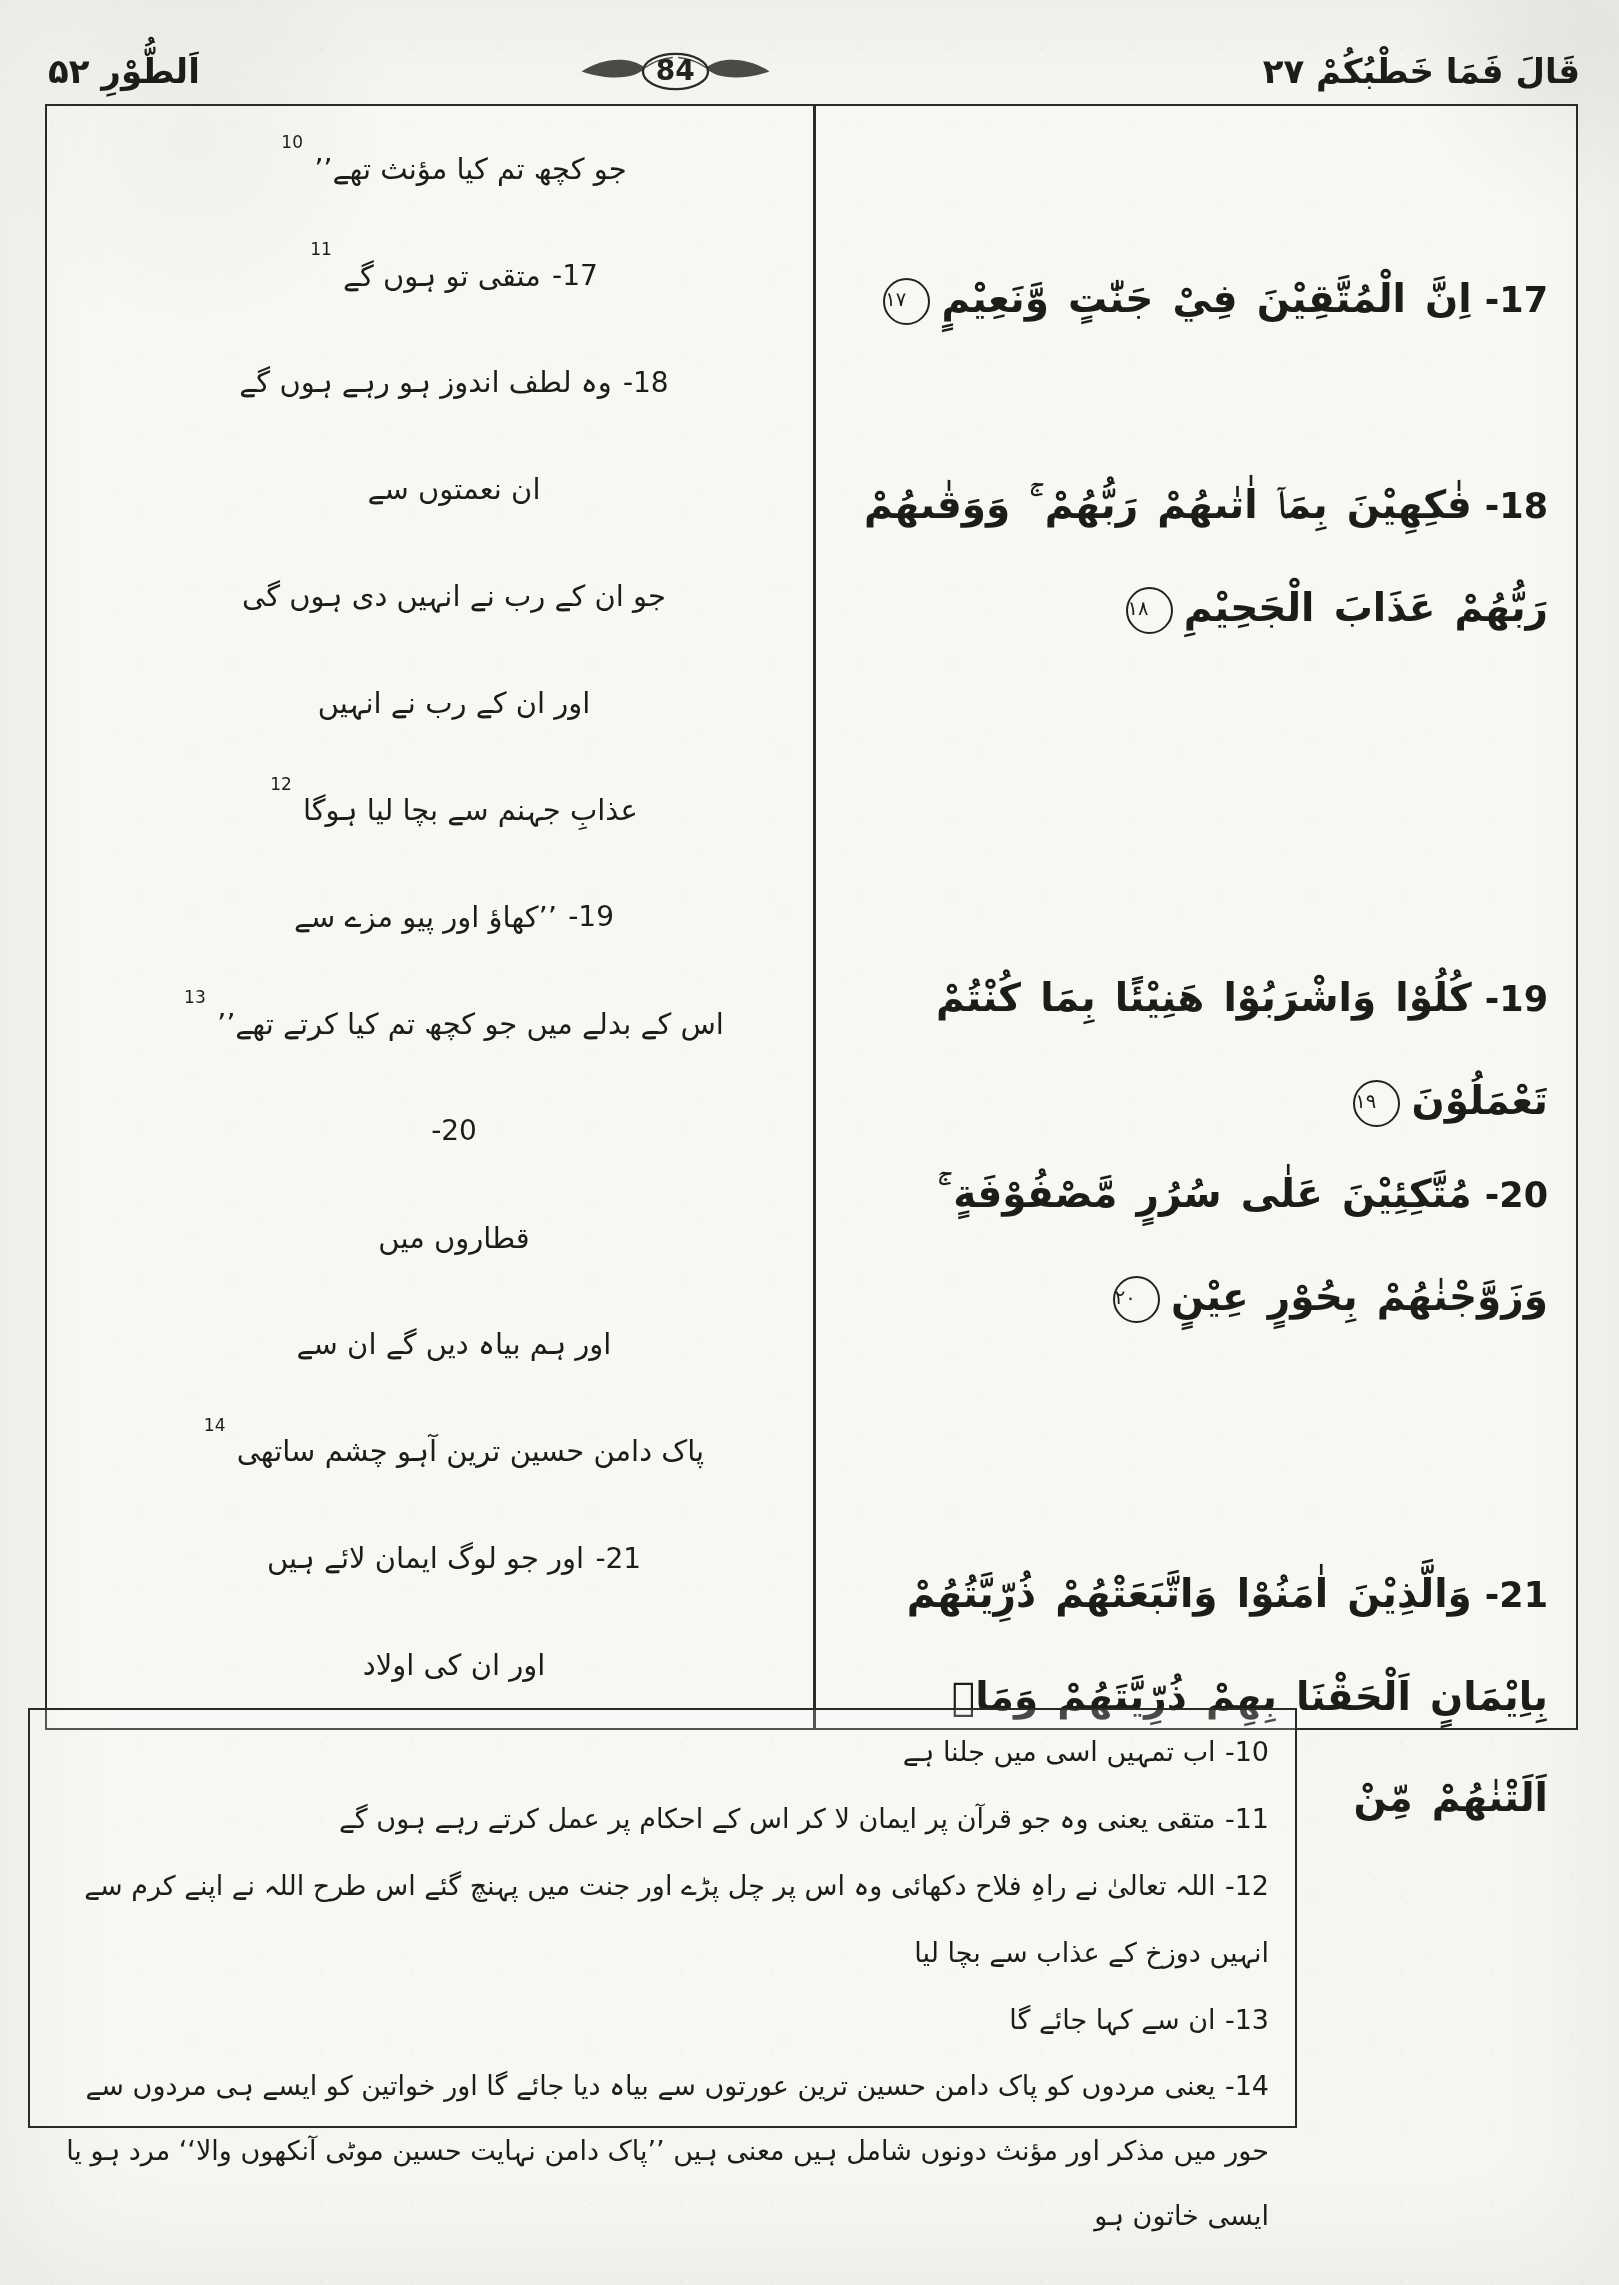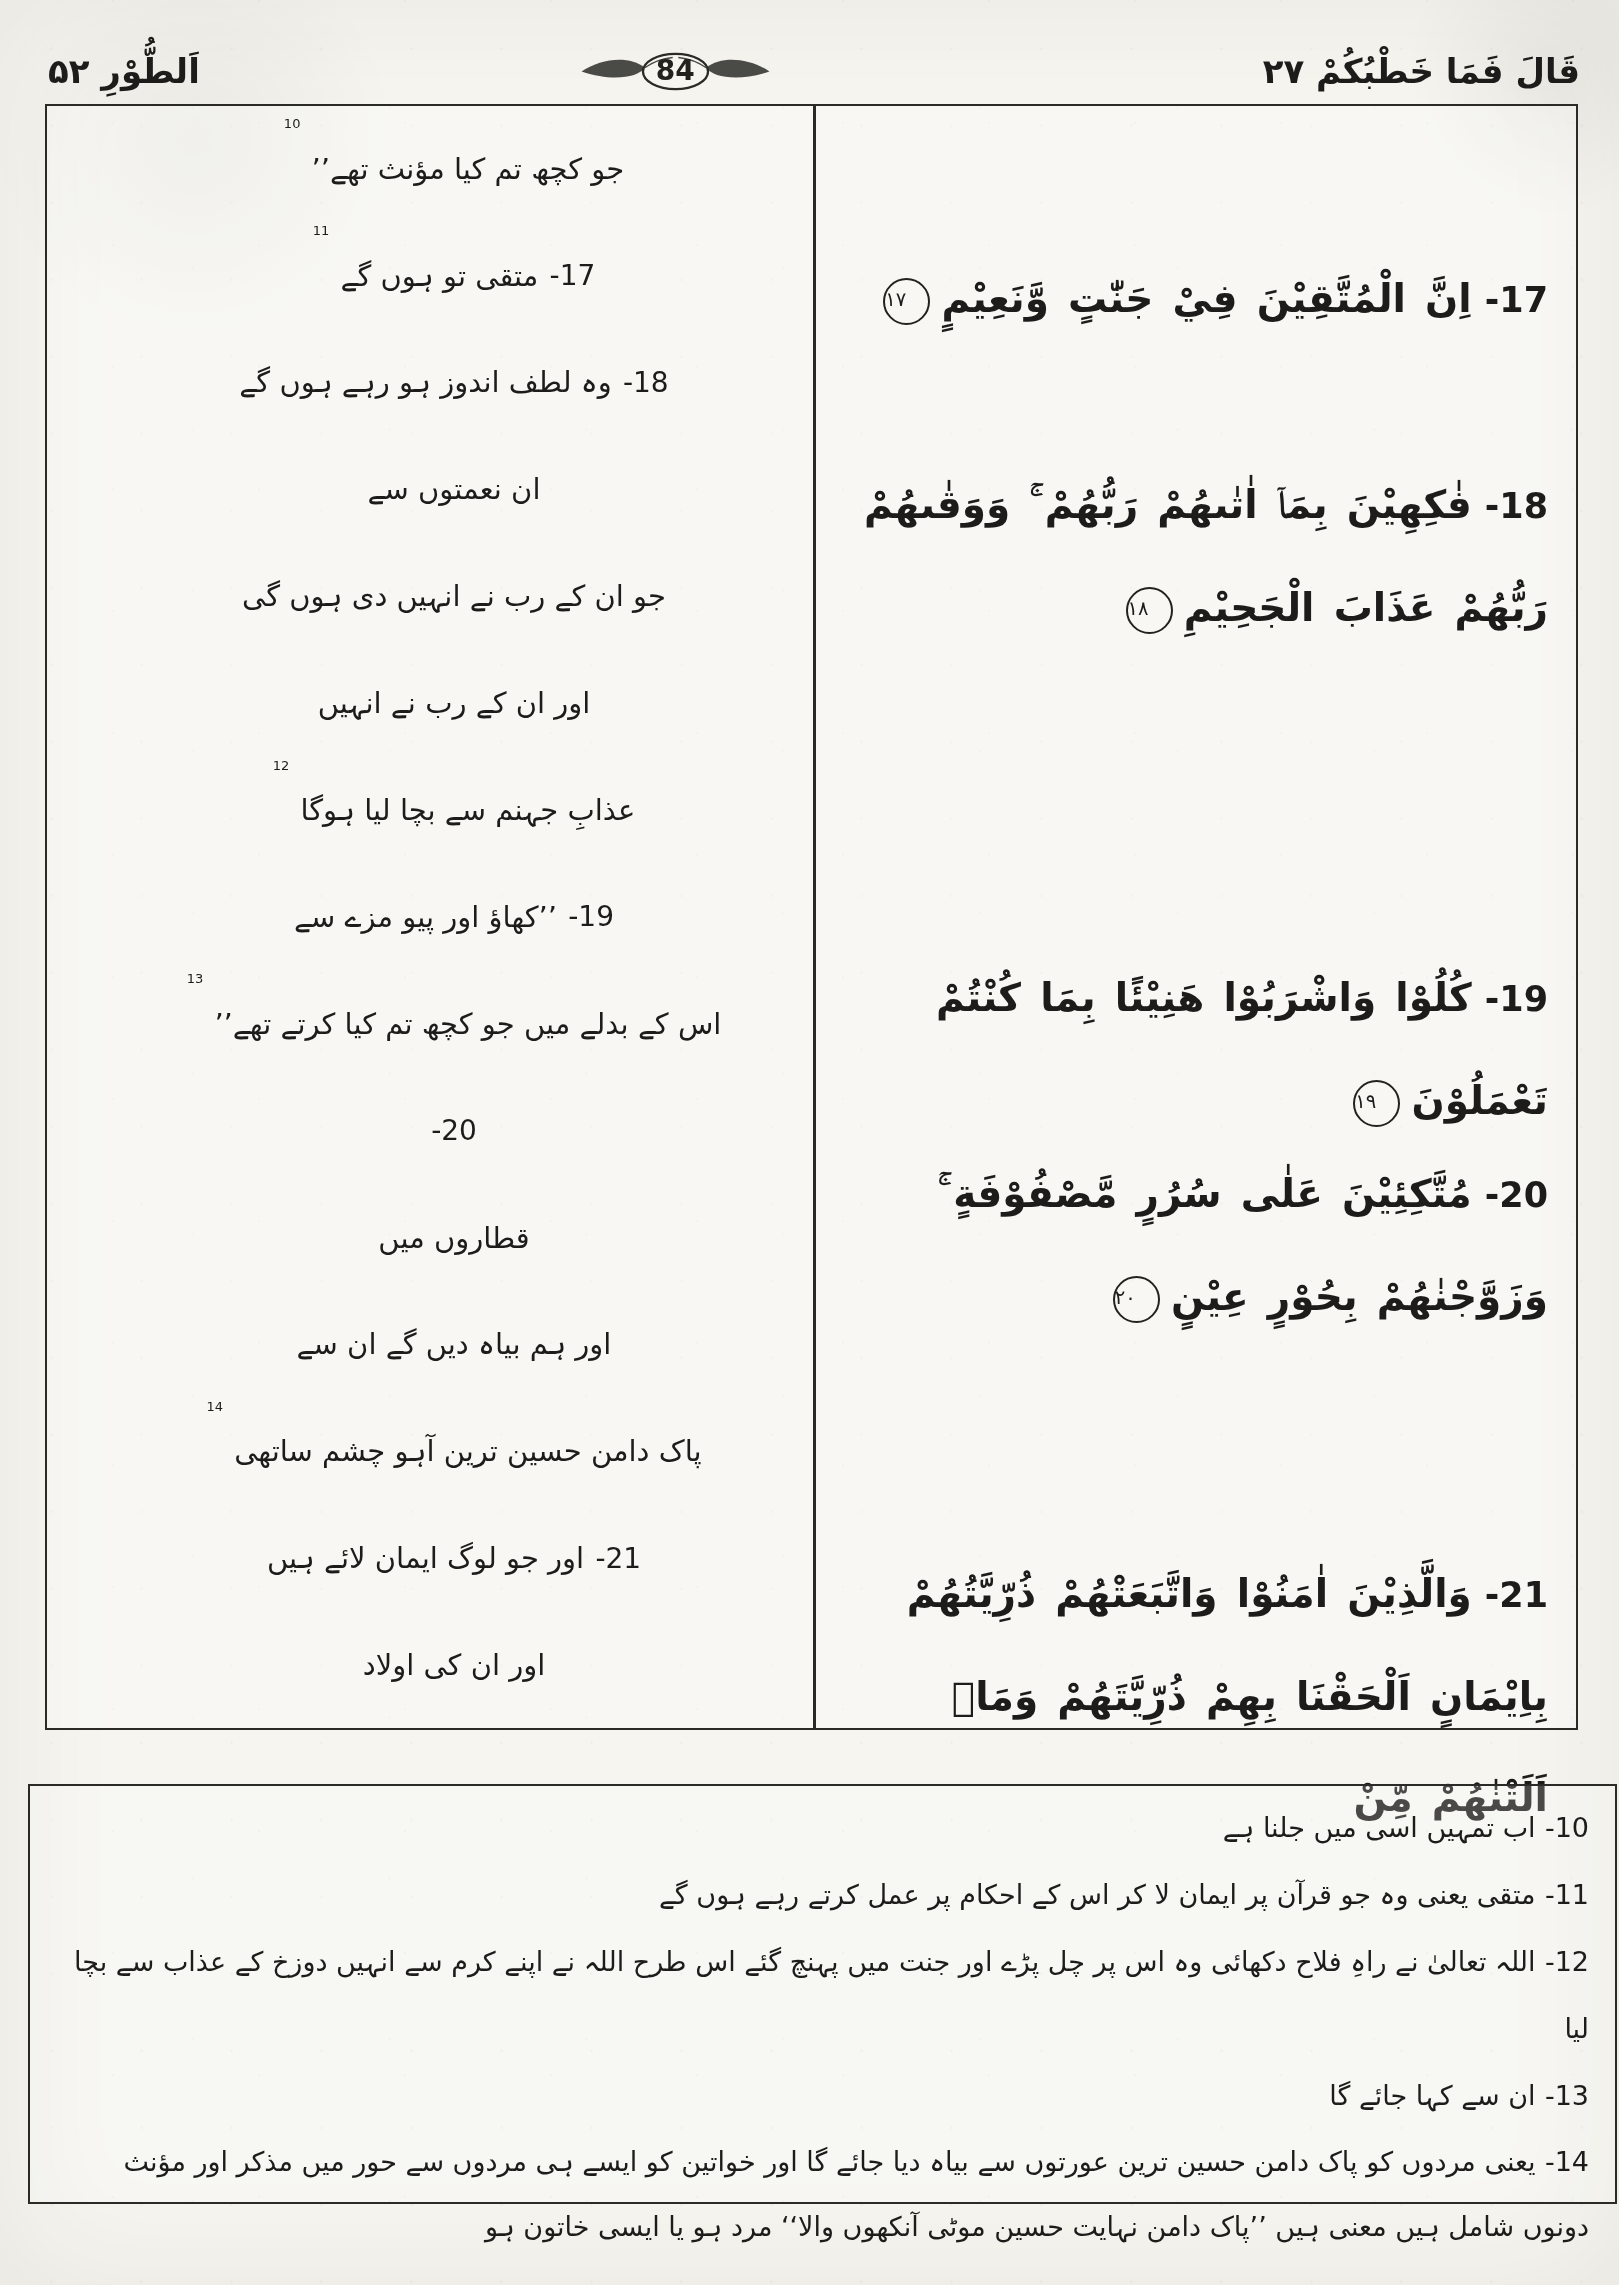--- a/index.html
+++ b/index.html
@@ -60,21 +60,21 @@
     position: absolute; left: 0; top: 9.3px; bottom: 9.3px; width: 766px;
     padding: 0 24px; direction: rtl; display: flex; flex-direction: column;
   }
   .uline {
     flex: 1 1 0; display: flex; align-items: center; justify-content: center;
     gap: 11.2px; font-size: 29px; line-height: 1.25; text-align: center;
   }
   .uline .unum { font-size: 28px; white-space: nowrap; }
   .uline .unum:empty { display: none; }
   .uline .fnref {
-    font-size: 13px; align-self: flex-start; margin-top: 1px; white-space: nowrap; text-align: center;
+    font-size: 17px; align-self: flex-start; margin-top: 17px; white-space: nowrap; text-align: center;
   }
   .uline .fnref:empty { display: none; }
 
   
   .arabic-col {
     position: absolute; left: 769px; right: 0; top: 0; bottom: 0; direction: rtl;
   }
   .verse {
     position: absolute; right: 28px; left: 20.5px;
     font-size: 39px; font-weight: 700; line-height: 101px; text-align: right;
@@ -89,21 +89,21 @@
   .ayah-mark {
     display: inline-block; width: 43px; height: 43px; margin: 0 11.2px;
     border: 2.3px solid #23221f; border-radius: 50%;
     font-size: 19.6px; font-weight: 400; line-height: 39px; text-align: left;
     vertical-align: middle;
   }
   .ayah-mark:empty { display: none; }
 
   
   .footnotes-box {
-    position: absolute; left: 28px; top: 1784px; width: 1589px; height: 420px;
+    position: absolute; left: 28px; top: 1708px; width: 1269px; height: 420px;
     border: 2.8px solid #2b2a27; background: rgba(255,255,255,0.2);
     padding: 7.5px 26px; direction: rtl; box-sizing: border-box;
   }
   .fnline {
     min-height: 67px; line-height: 67px; font-size: 27px; text-align: right;
   }
   .fnline.wrap2 { line-height: 65px; }
   .fnline .fnnum { white-space: nowrap; margin-left: 9.3px; }
 </style>
 </head>

